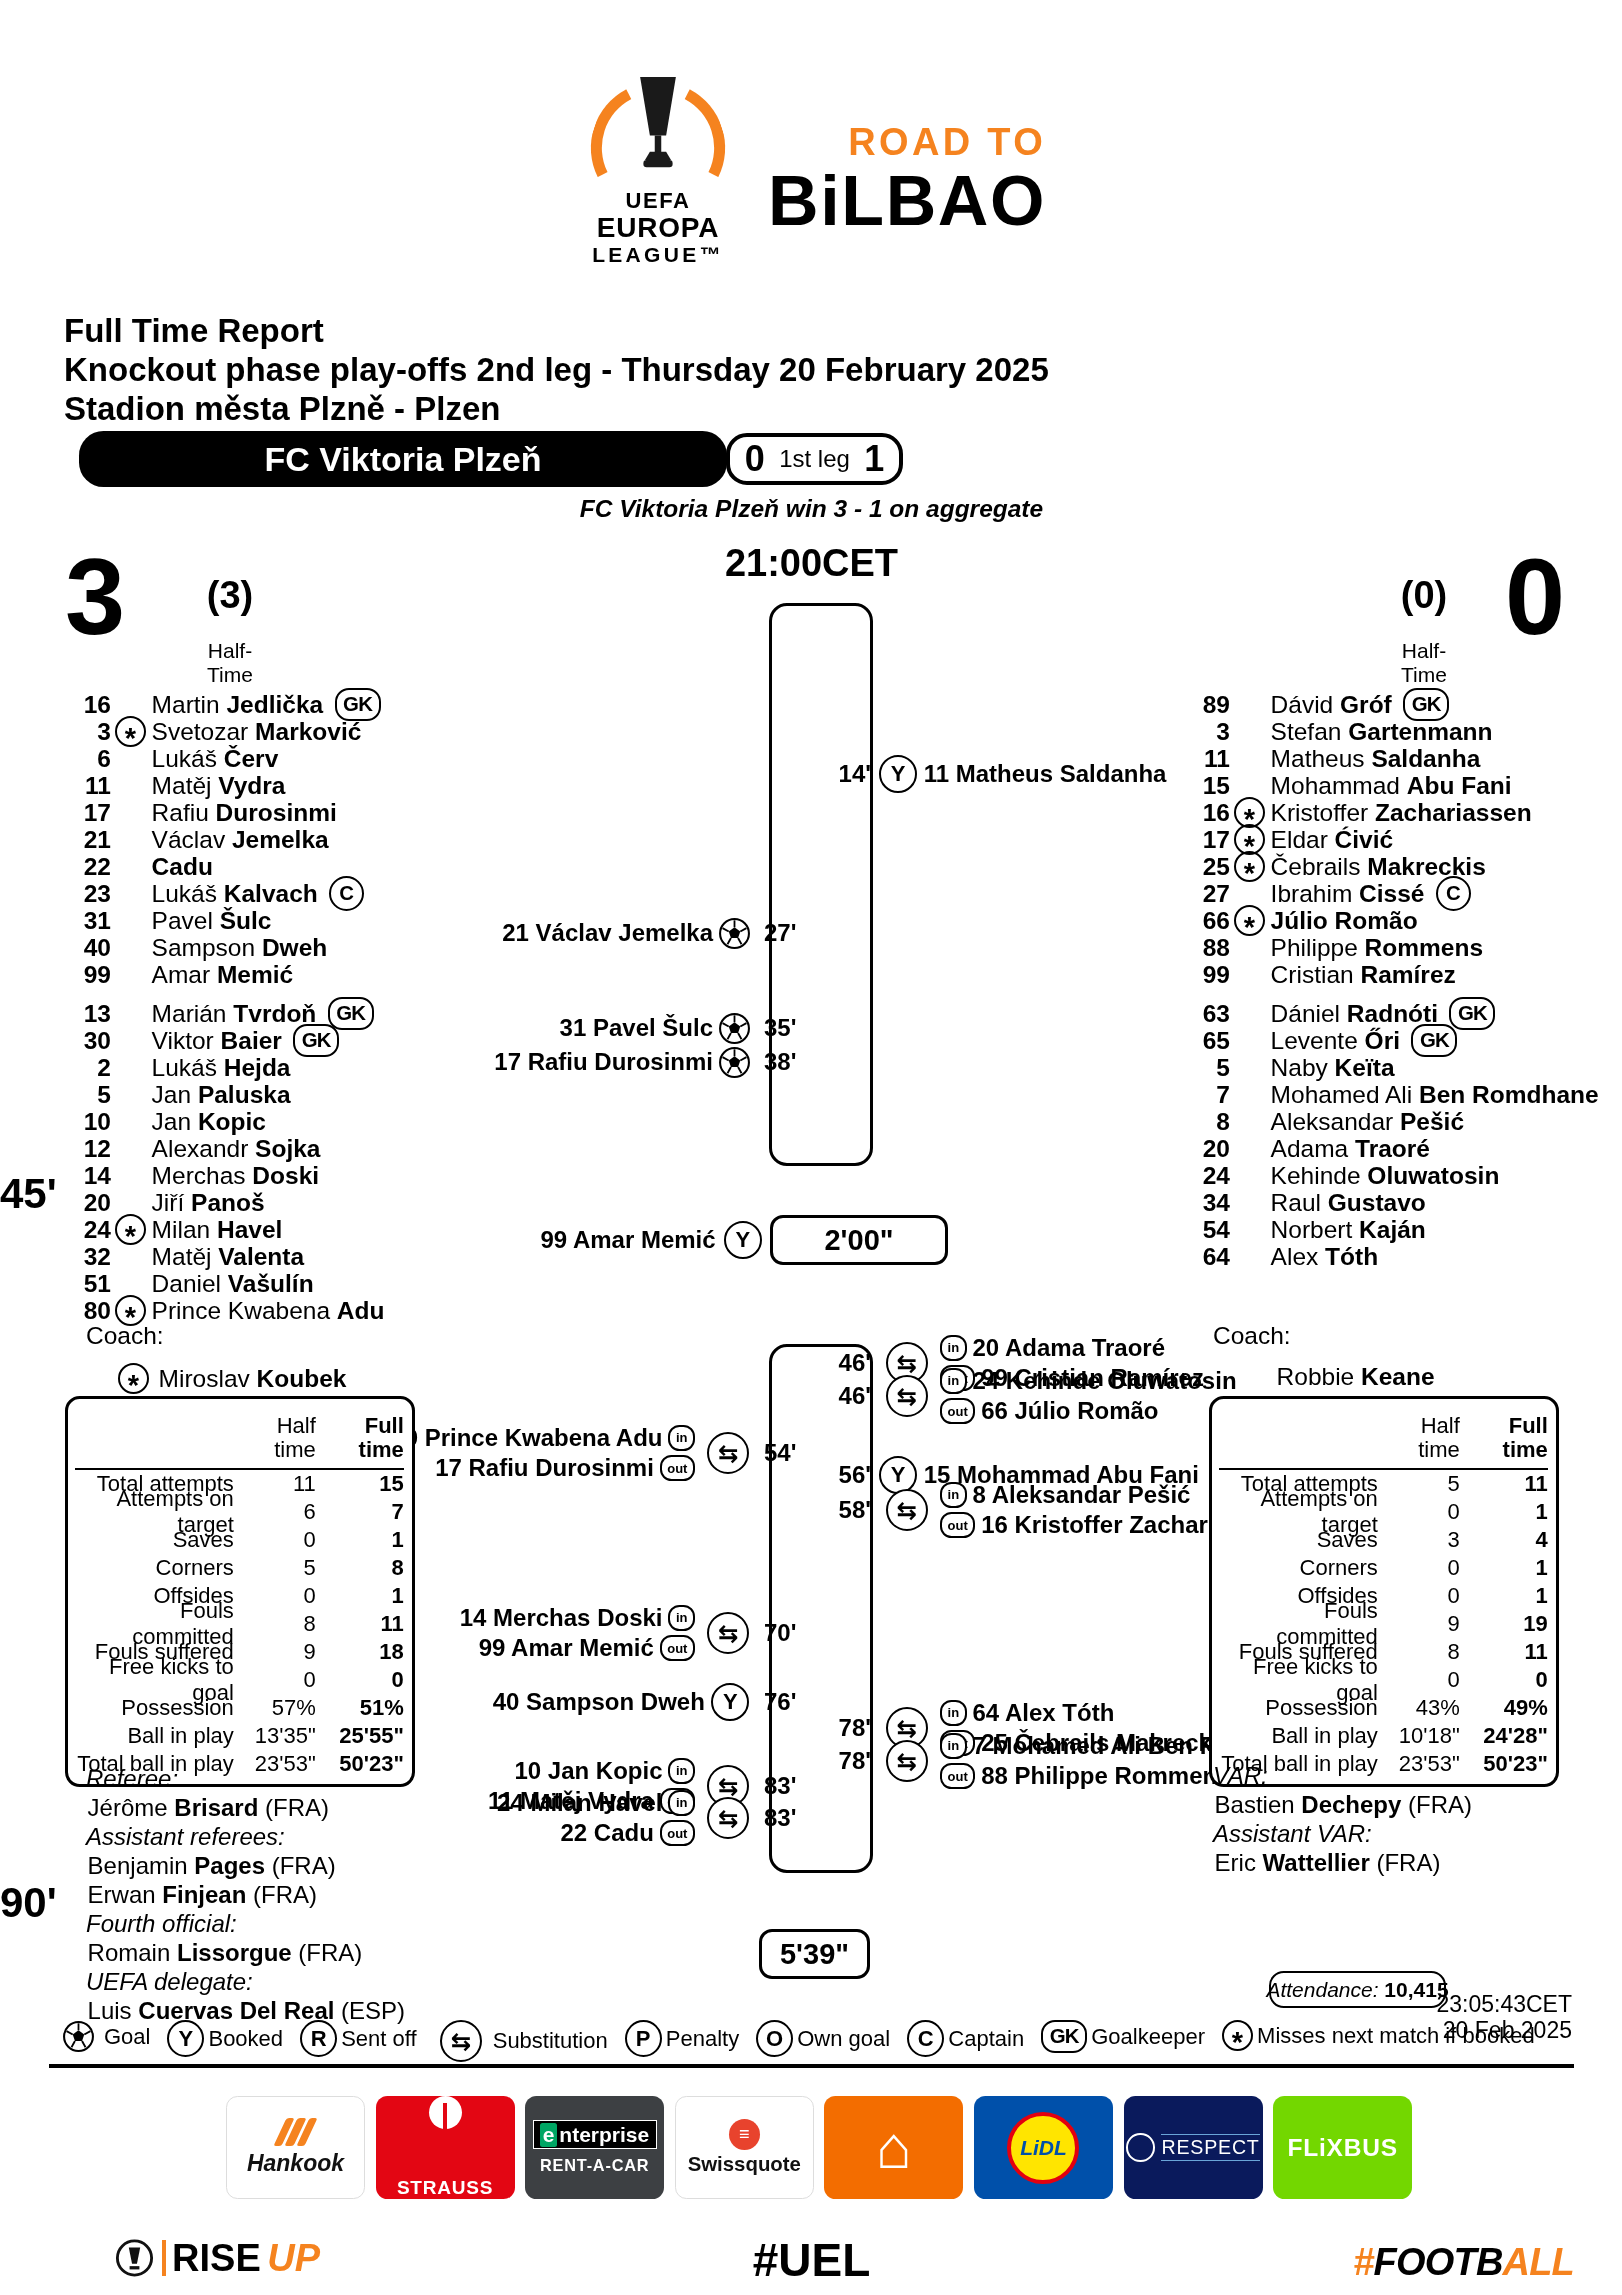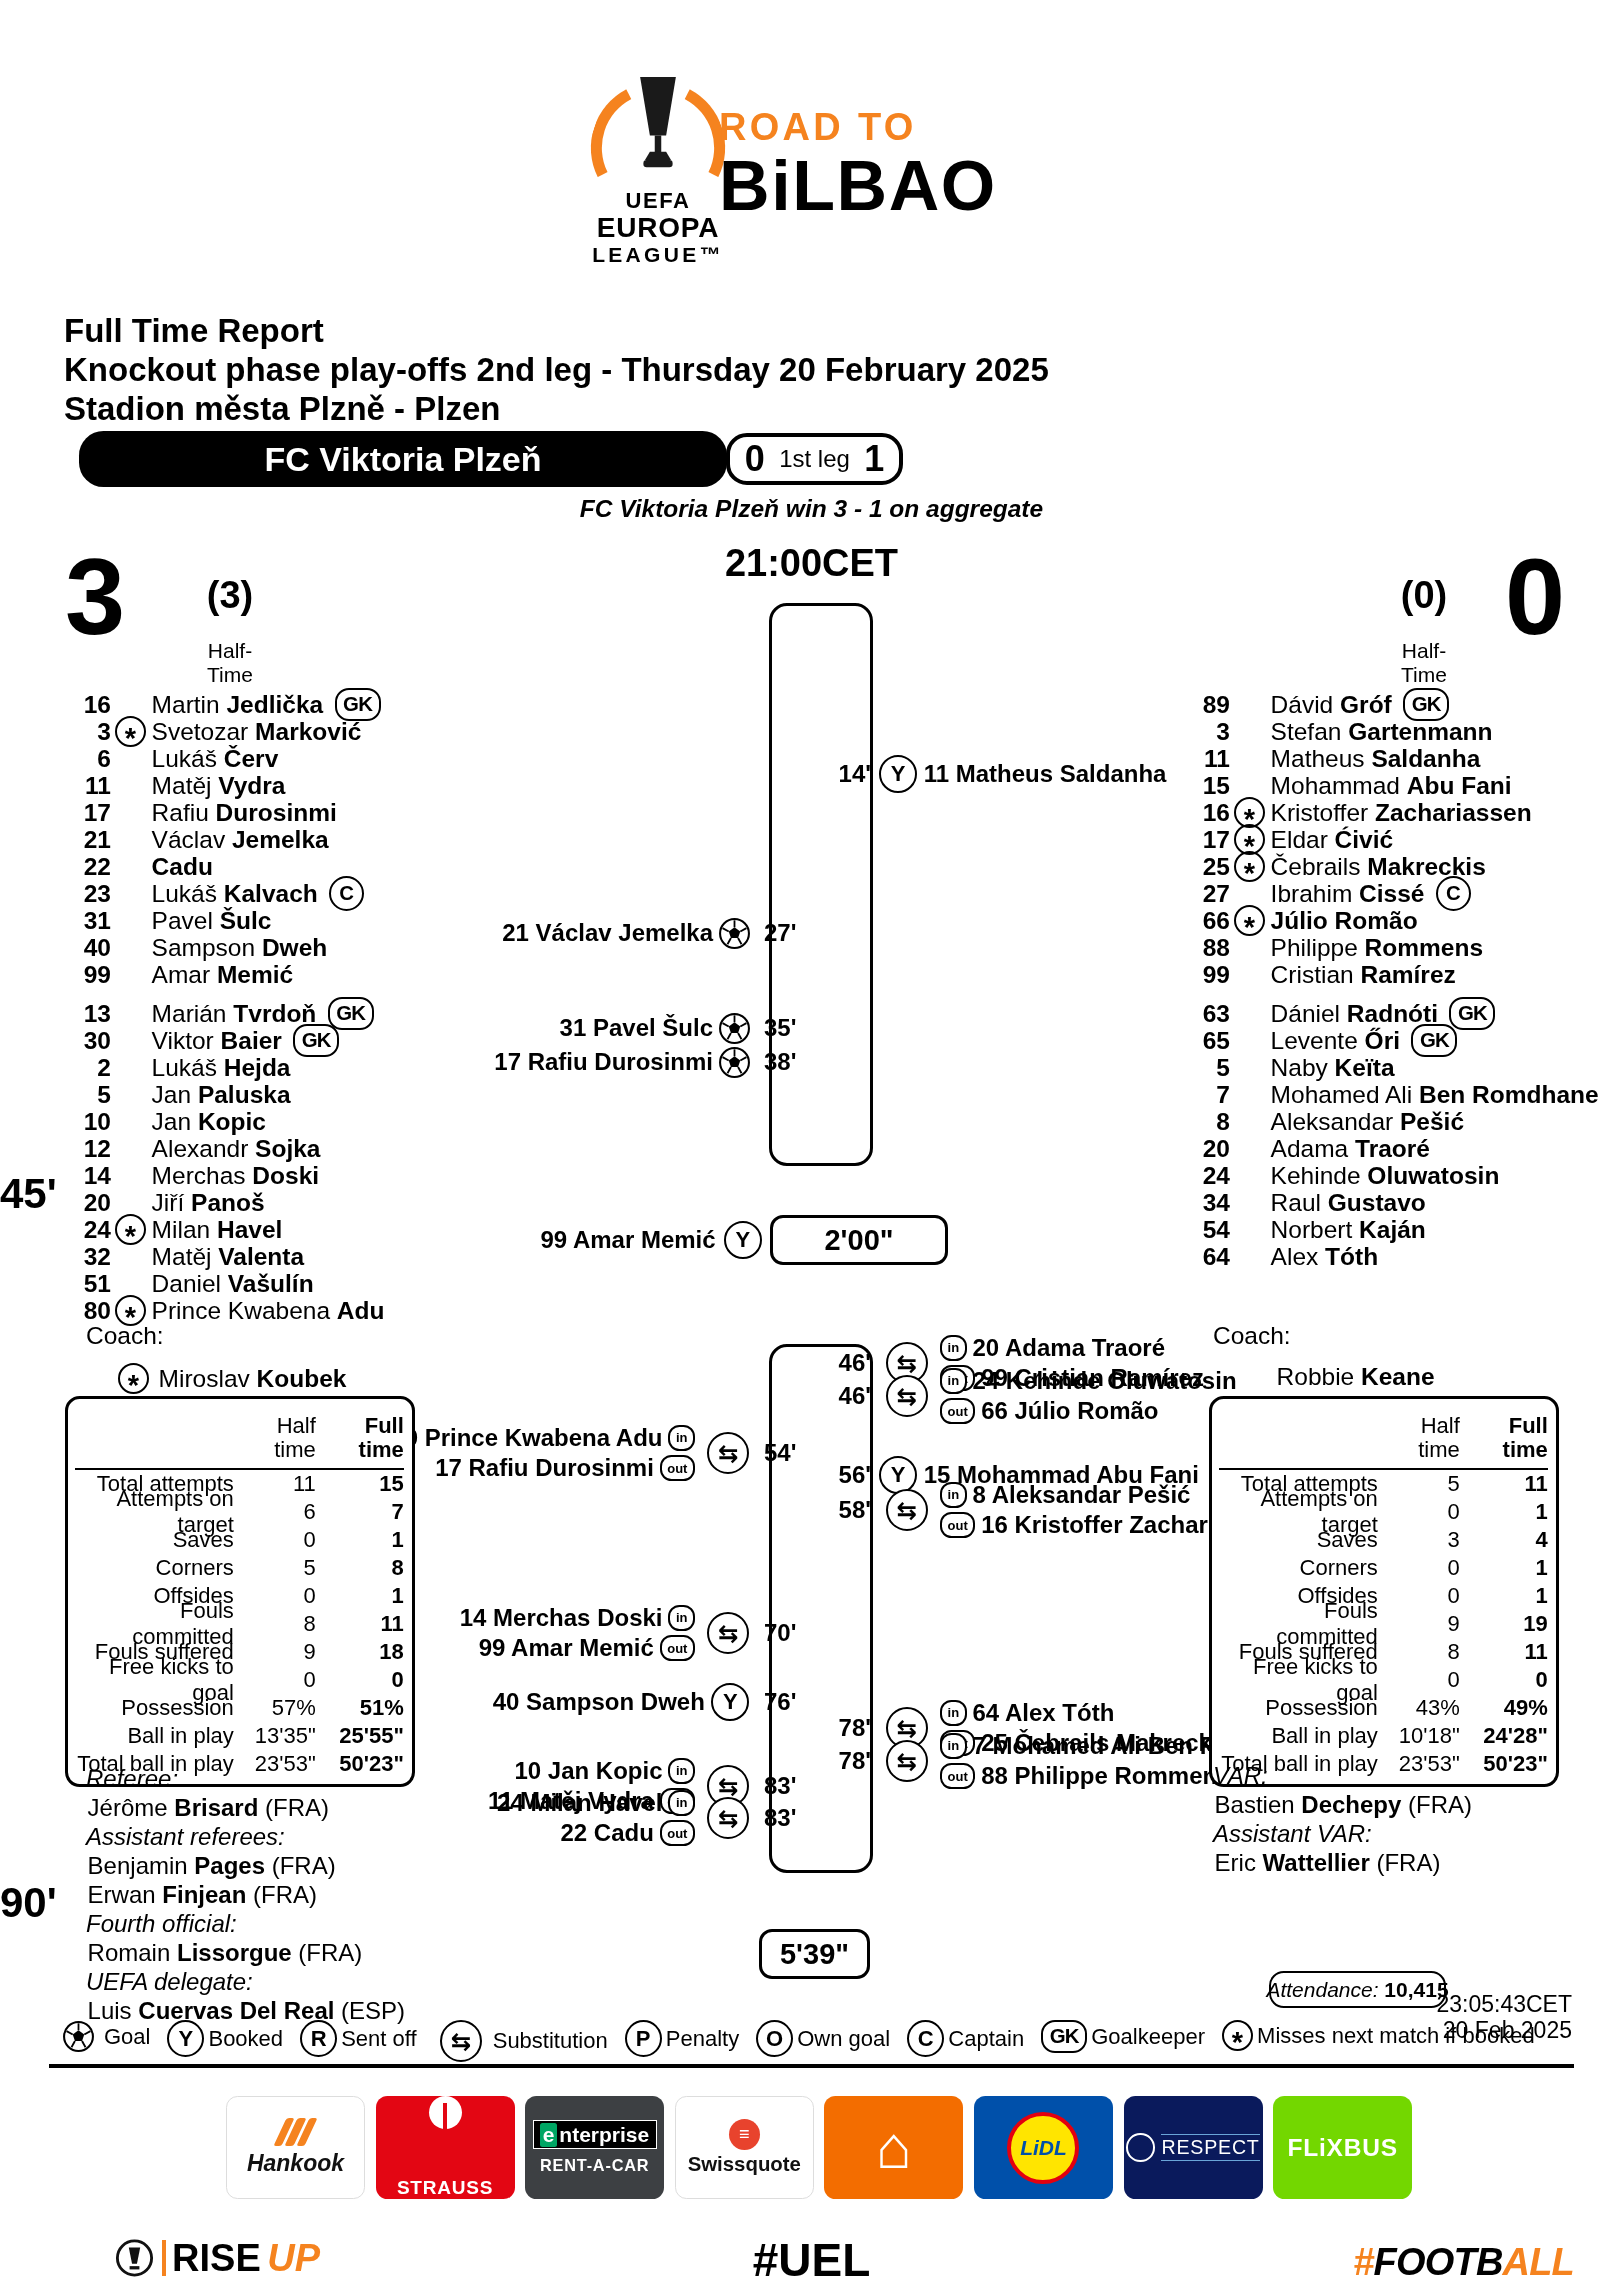--- a/index.html
+++ b/index.html
@@ -11,21 +11,21 @@
 
   
   #uel-logo{left:568px;top:75px;width:180px;height:188px;}
   .arc{position:absolute;width:105px;height:108px;border-radius:50%;border:11.4px solid transparent;top:6.5px;}
   .arc-l{left:23px;border-left-color:var(--orange);transform:rotate(18deg);}
   .arc-r{right:23px;border-right-color:var(--orange);transform:rotate(-18deg);}
   #trophy{position:absolute;left:50%;top:0;transform:translateX(-50%);}
   .uefa-txt{position:absolute;top:113px;width:100%;text-align:center;font-weight:bold;font-size:22px;letter-spacing:1.6px;}
   .europa-txt{position:absolute;top:137px;width:100%;text-align:center;font-weight:bold;font-size:28px;letter-spacing:0.8px;}
   .league-txt{position:absolute;top:168px;width:100%;text-align:center;font-weight:bold;font-size:21px;letter-spacing:3.3px;}
-  #bilbao-block{left:719px;top:106px;width:327px;text-align:left;}
+  #bilbao-block{left:719px;top:121px;width:327px;text-align:right;}
   .road-to{color:var(--orange);font-weight:bold;font-size:38px;letter-spacing:3.3px;}
   .bilbao{font-weight:bold;font-size:70px;letter-spacing:1.6px;margin-top:-3.3px;}
 
   
   #title-block{left:64px;top:311px;font-size:33px;font-weight:bold;line-height:39px;white-space:nowrap;}
 
   
   .team-bar{top:431px;height:56px;background:#000;color:#fff;border-radius:24.5px;
             display:flex;align-items:center;justify-content:center;font-weight:bold;font-size:34px;}
   #home-bar{left:79px;width:648px;}

